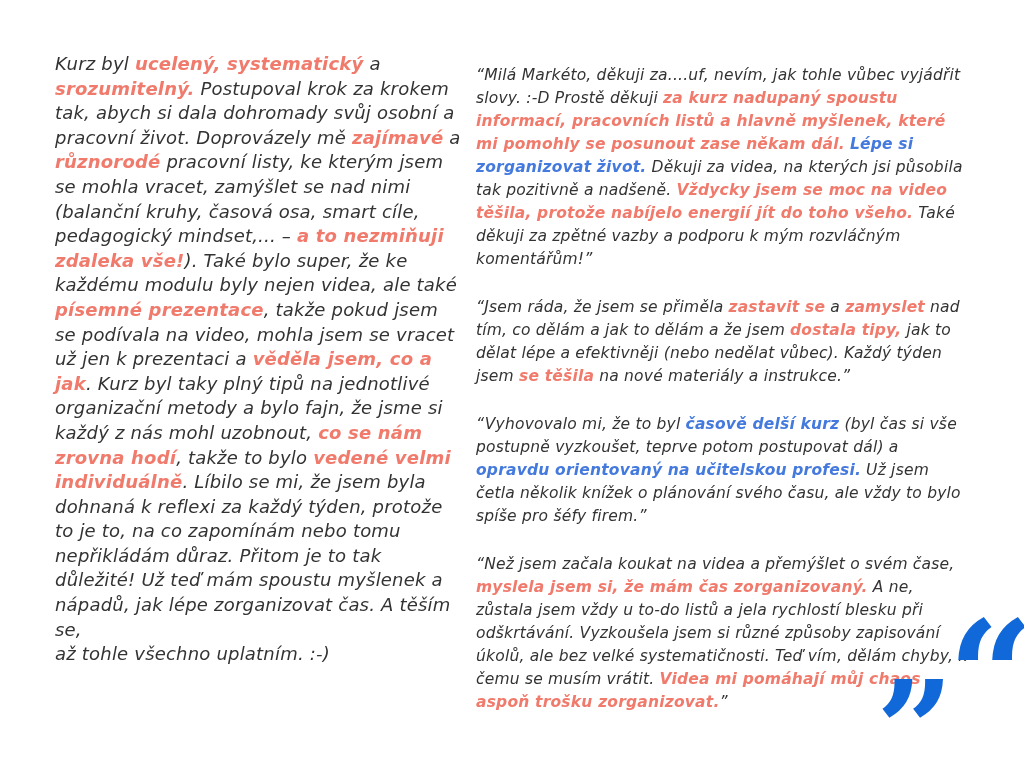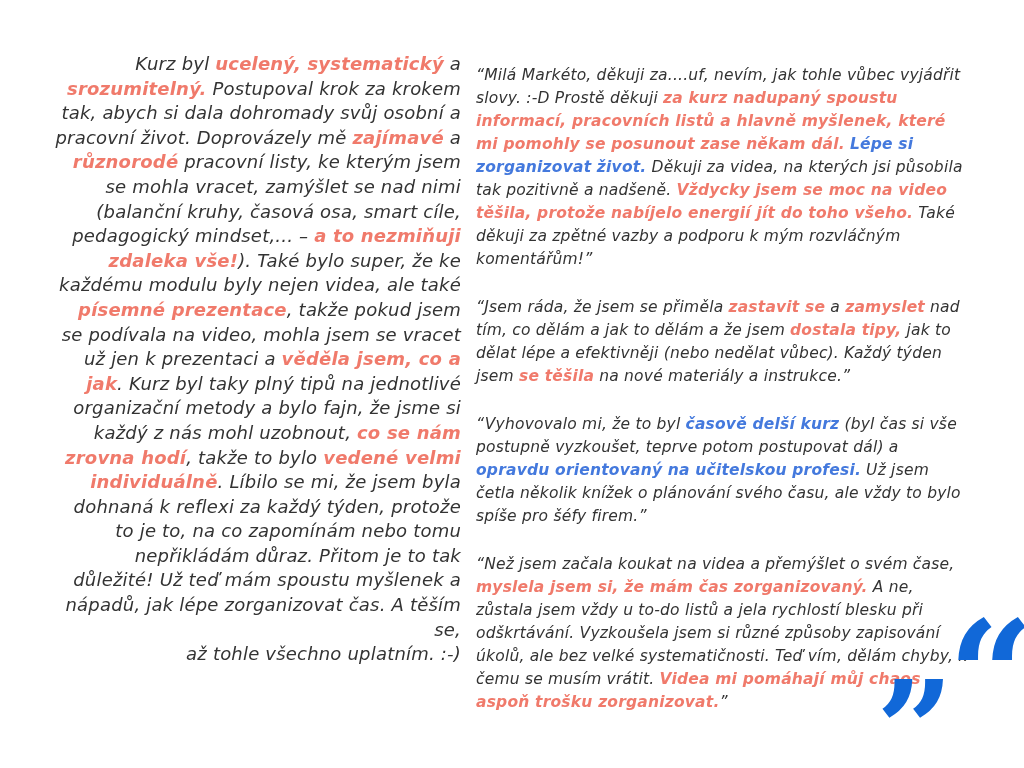--- a/index.html
+++ b/index.html
@@ -31,21 +31,20 @@
   }
   .col p{
     white-space:pre-wrap;
   }
   .col-left{
     left:55px;
     top:52px;
     width:406px;
     font-size:18px;
     line-height:24.6px;
-    text-align:right;
   }
   .col-right{
     left:476px;
     top:64px;
     width:496px;
     font-size:15.5px;
     line-height:23px;
     font-style:italic;
   }
   .col-right p{

